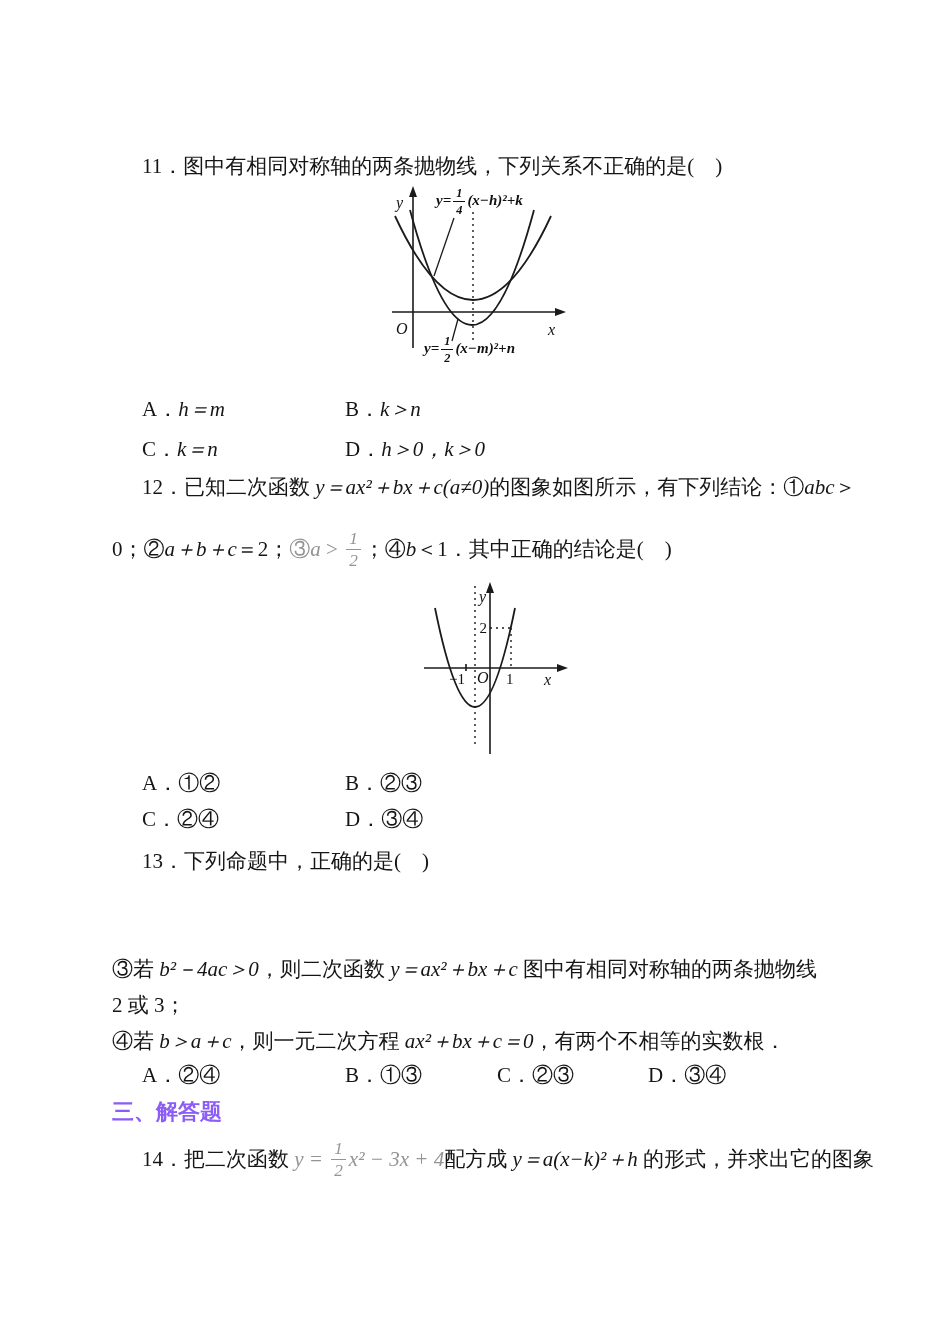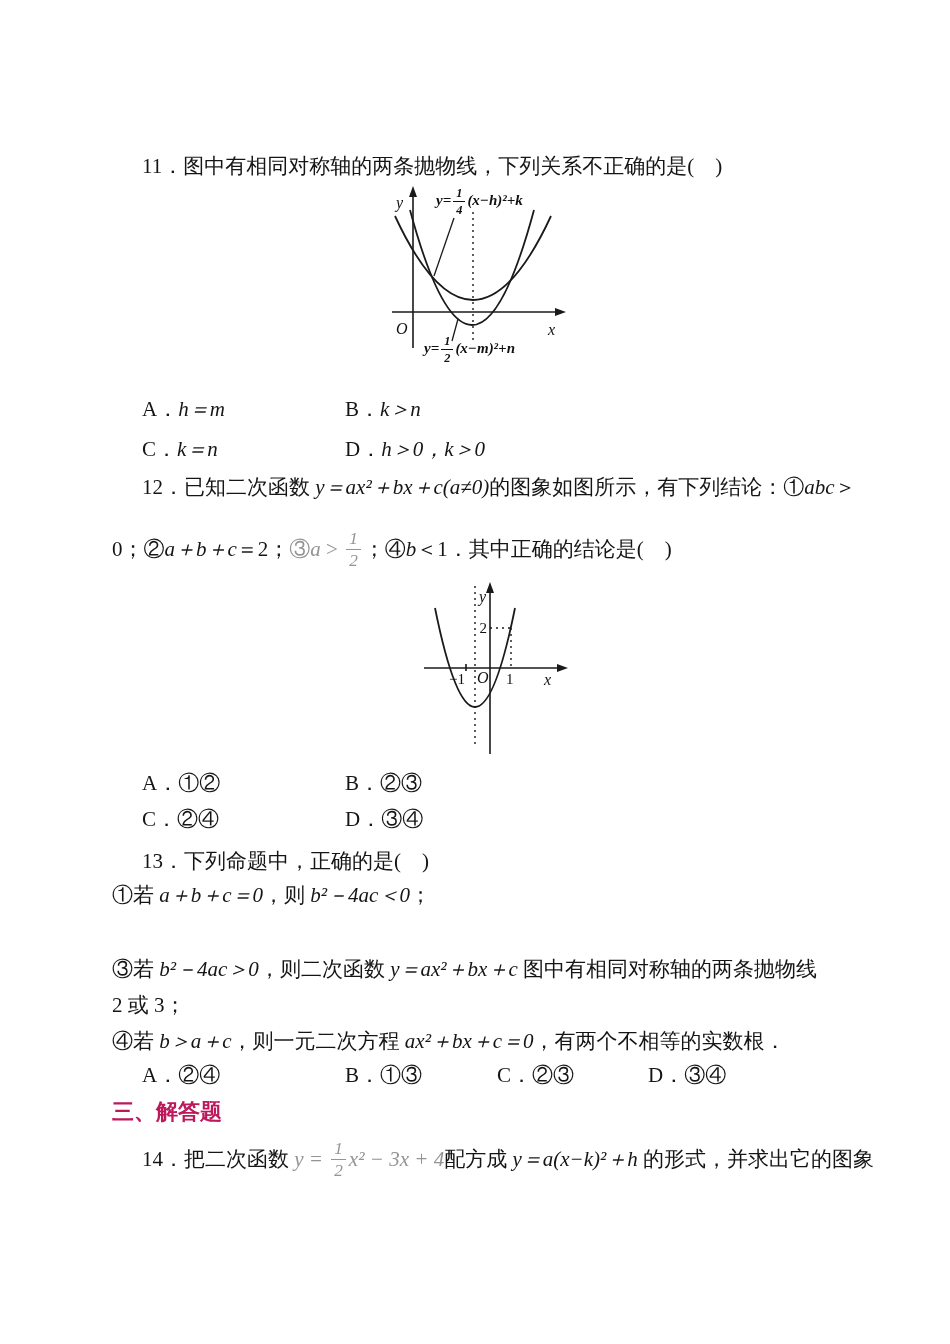--- a/index.html
+++ b/index.html
@@ -16,21 +16,21 @@
     display:inline-flex;flex-direction:column;align-items:center;line-height:1;
     vertical-align:middle;margin:0 3px;font-size:0.82em;font-style:italic;position:relative;top:-1px;
   }
   .frac .fn{padding:0 3px 2px;border-bottom:1.5px solid currentColor;}
   .frac .fd{padding-top:2px;}
   .graph{position:absolute;}
   .glabel{position:absolute;font-size:15px;font-weight:600;white-space:nowrap;color:#111;}
   .glabel .frac{font-size:0.82em;margin:0 2px;top:0;}
   .section-title{
     position:absolute;font-family:"Liberation Sans","DejaVu Sans",sans-serif;
-    font-weight:700;font-size:22px;color:#be185d;white-space:nowrap;
+    font-weight:700;font-size:22px;color:#8b5cf6;white-space:nowrap;
   }
   .st{font-family:"Liberation Serif","DejaVu Serif",serif;font-style:italic;font-size:16px;fill:#111;}
   .stk{font-family:"Liberation Serif","DejaVu Serif",serif;font-size:15px;fill:#111;}
   .axis{stroke:#1a1a1a;stroke-width:1.6;fill:none;}
   .curve{stroke:#1a1a1a;stroke-width:1.8;fill:none;}
   .dash{stroke:#1a1a1a;stroke-width:1.4;fill:none;stroke-dasharray:2 4;}
   .leader{stroke:#1a1a1a;stroke-width:1.3;fill:none;}
   .ah{fill:#1a1a1a;}
 </style>
 </head>
@@ -95,21 +95,20 @@
       <text class="stk" x="69" y="53" text-anchor="end">2</text>
     </svg>
   </div>
 
   <div class="line" style="left:142px;top:770px"><span class="">A．</span><span class="">①②</span></div>
   <div class="line" style="left:345px;top:770px"><span class="">B．</span><span class="">②③</span></div>
   <div class="line" style="left:142px;top:806px"><span class="">C．</span><span class="">②④</span></div>
   <div class="line" style="left:345px;top:806px"><span class="">D．</span><span class="">③④</span></div>
 
   <div class="line" style="left:142px;top:848px"><span class="">13．下列命题中，正确的是(　)</span></div>
-  <div class="line" style="left:112px;top:882px"><span class="">①若 </span><span class="mi">a＋b＋c＝0</span><span class="">，则 </span><span class="mi">b²－4ac＜0</span><span class="">；</span></div>
   <div class="line" style="left:112px;top:956px"><span class="">③若 </span><span class="mi">b²－4ac＞0</span><span class="">，则二次函数 </span><span class="mi">y＝ax²＋bx＋c</span><span class=""> 图中有相同对称轴的两条抛物线</span></div>
   <div class="line" style="left:112px;top:992px"><span class="">2 或 3；</span></div>
   <div class="line" style="left:112px;top:1028px"><span class="">④若 </span><span class="mi">b＞a＋c</span><span class="">，则一元二次方程 </span><span class="mi">ax²＋bx＋c＝0</span><span class="">，有两个不相等的实数根．</span></div>
 
   <div class="line" style="left:142px;top:1062px"><span class="">A．</span><span class="">②④</span></div>
   <div class="line" style="left:345px;top:1062px"><span class="">B．</span><span class="">①③</span></div>
   <div class="line" style="left:497px;top:1062px"><span class="">C．</span><span class="">②③</span></div>
   <div class="line" style="left:648px;top:1062px"><span class="">D．</span><span class="">③④</span></div>
 
   <div class="section-title" style="left:112px;top:1097px">三、解答题</div>

